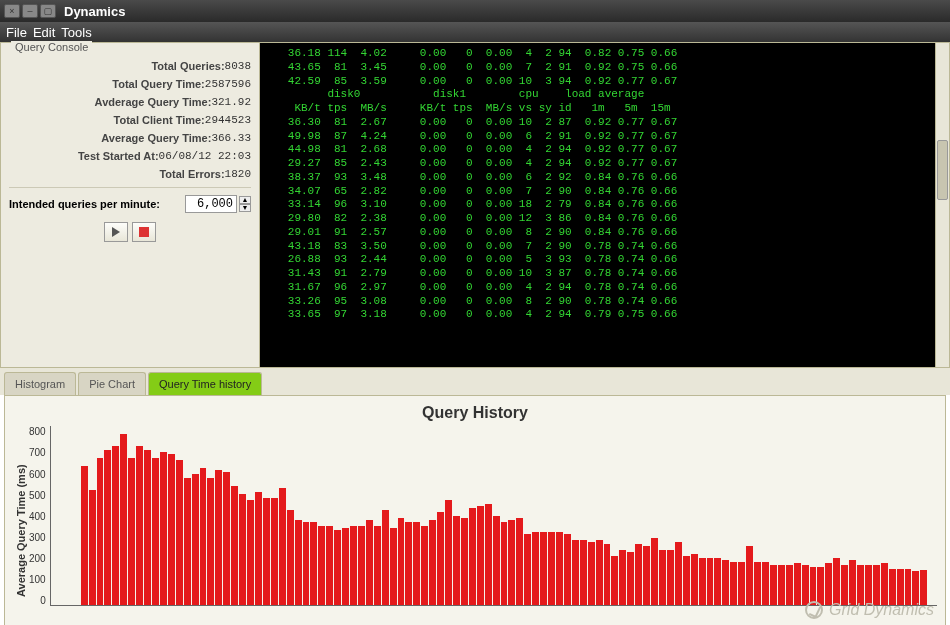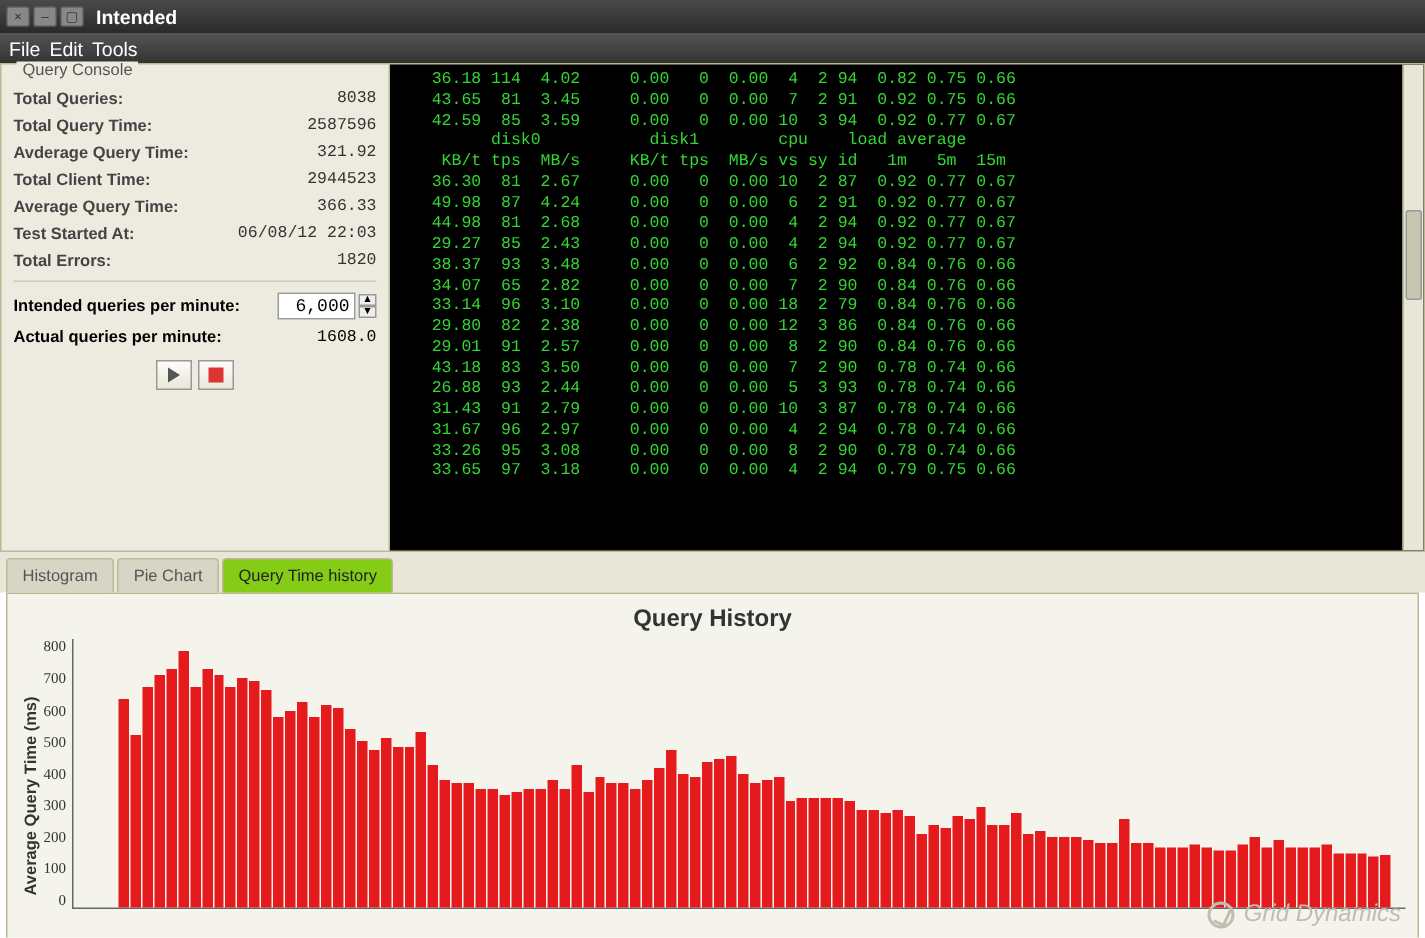--- a/index.html
+++ b/index.html
@@ -7,21 +7,21 @@
 .titlebar { background: linear-gradient(#4a4a4a, #2a2a2a); color: #fff; height: 22px; display: flex; align-items: center; padding: 0 4px; }
 .win-btns { display: flex; gap: 2px; margin-right: 8px; }
 .win-btn { width: 16px; height: 14px; background: #888; border: 1px solid #555; border-radius: 2px; display: flex; align-items: center; justify-content: center; font-size: 9px; color: #333; }
 .titlebar-title { font-weight: bold; font-size: 13px; }
 .menubar { background: linear-gradient(#555, #333); color: #fff; height: 20px; display: flex; align-items: center; padding: 0 6px; gap: 6px; font-size: 13px; }
 .menubar span { cursor: default; }
 .top-row { display: flex; }
 .left-panel { width: 260px; background: #edebe0; border: 1px solid #bbb896; padding: 4px 8px 6px; position: relative; }
 .fieldset-label { position: absolute; top: -2px; left: 10px; font-size: 11px; color: #555; background: #edebe0; padding: 0 4px; }
 .stats { margin-top: 10px; }
-.stat-row { display: flex; justify-content: space-between; padding: 3px 0; color: #333; }
+.stat-row { display: flex; justify-content: flex-end; padding: 3px 0; color: #333; }
 .stat-row .label { font-weight: bold; color: #444; }
 .stat-row .value { font-family: "Courier New", monospace; }
 .divider { border-top: 1px solid #ccc9b6; margin: 4px 0; }
 .input-row { display: flex; justify-content: space-between; align-items: center; padding: 3px 0; }
 .spinner { display: flex; align-items: center; }
 .spinner input { width: 52px; text-align: right; font-family: "Courier New", monospace; border: 1px solid #999; padding: 1px 3px; font-size: 12px; }
 .spinner-btns { display: flex; flex-direction: column; margin-left: 2px; }
 .spinner-btns div { width: 12px; height: 8px; background: #eee; border: 1px solid #999; font-size: 7px; line-height: 6px; text-align: center; cursor: pointer; }
 .play-stop { display: flex; gap: 4px; justify-content: center; margin-top: 6px; }
 .btn { width: 24px; height: 20px; border: 1px solid #999; background: linear-gradient(#fdfdfa, #e8e6d8); display: flex; align-items: center; justify-content: center; cursor: pointer; }
@@ -30,38 +30,38 @@
 .terminal { flex: 1; background: #000; color: #33d633; font-family: "Courier New", monospace; font-size: 11px; padding: 4px 8px; white-space: pre; overflow: hidden; border: 1px solid #bbb896; border-left: none; line-height: 1.25; position: relative; }
 .terminal-scroll { position: absolute; right: 0; top: 0; bottom: 0; width: 14px; background: #e8e6d8; border-left: 1px solid #bbb896; }
 .terminal-thumb { position: absolute; left: 1px; right: 1px; top: 30%; height: 60px; background: #c8c5b0; border: 1px solid #999; border-radius: 2px; }
 .tabs { display: flex; background: #e8e6d8; padding: 4px 4px 0; gap: 2px; }
 .tab { padding: 5px 10px; background: #d8d5c4; border: 1px solid #bbb896; border-bottom: none; border-radius: 3px 3px 0 0; cursor: pointer; color: #555; font-size: 11px; }
 .tab.active { background: #84cc16; color: #222; }
 .chart-area { background: #f5f4ec; border: 1px solid #bbb896; margin: 0 4px; padding: 8px; height: 260px; }
 .chart-title { text-align: center; font-size: 16px; font-weight: bold; color: #333; margin-bottom: 4px; }
 .chart-body { display: flex; height: 210px; }
 .y-axis-label { writing-mode: vertical-rl; transform: rotate(180deg); text-align: center; font-size: 11px; font-weight: bold; color: #333; padding: 2px; }
-.y-axis { display: flex; flex-direction: column; justify-content: space-between; align-items: flex-end; padding-right: 4px; font-size: 10px; color: #333; height: 180px; font-family: Liberation Serif, serif; }
+.y-axis { display: flex; flex-direction: column; justify-content: space-between; align-items: flex-end; padding-right: 4px; font-size: 10px; color: #333; height: 180px; }
 .plot { flex: 1; position: relative; border-left: 1px solid #666; border-bottom: 1px solid #666; height: 180px; }
 .bars { position: absolute; inset: 0; display: flex; align-items: flex-end; gap: 1px; padding-left: 30px; padding-right: 10px; }
 .bar { flex: 1; background: #e41a1c; min-width: 2px; }
 .footer { position: absolute; bottom: 6px; right: 16px; color: #c0beb0; font-size: 16px; font-style: italic; display: flex; align-items: center; gap: 6px; }
 .footer-icon { width: 18px; height: 18px; border: 2px solid #c0beb0; border-radius: 50%; position: relative; }
 .footer-icon::after { content: ""; position: absolute; left: 4px; top: 2px; width: 6px; height: 10px; border: 2px solid #c0beb0; border-top: none; border-left: none; transform: rotate(25deg); }
 </style>
 </head>
 <body>
 
 <div class="titlebar">
   <div class="win-btns">
     <div class="win-btn">×</div>
     <div class="win-btn">–</div>
     <div class="win-btn">▢</div>
   </div>
-  <span class="titlebar-title">Intended</span>
+  <span class="titlebar-title">Dynamics</span>
 </div>
 
 <div class="menubar">
   <span>File</span>
   <span>Edit</span>
   <span>Tools</span>
 </div>
 
 <div class="top-row">
   <div class="left-panel">
@@ -99,24 +99,20 @@
     <div class="divider"></div>
     <div class="input-row">
       <span class="label" style="font-weight:bold">Intended queries per minute:</span>
       <div class="spinner">
         <input value="6,000" style="">
         <div class="spinner-btns">
           <div>▲</div>
           <div>▼</div>
         </div>
       </div>
-    </div>
-    <div class="input-row">
-      <span class="label" style="font-weight:bold">Actual queries per minute:</span>
-      <span class="value" style="font-family:'Courier New',monospace">1608.0</span>
     </div>
     <div class="play-stop">
       <div class="btn">
           <div class="play-icon"></div>
         </div>
       <div class="btn">
           <div class="stop-icon"></div>
         </div>
     </div>
   </div>

